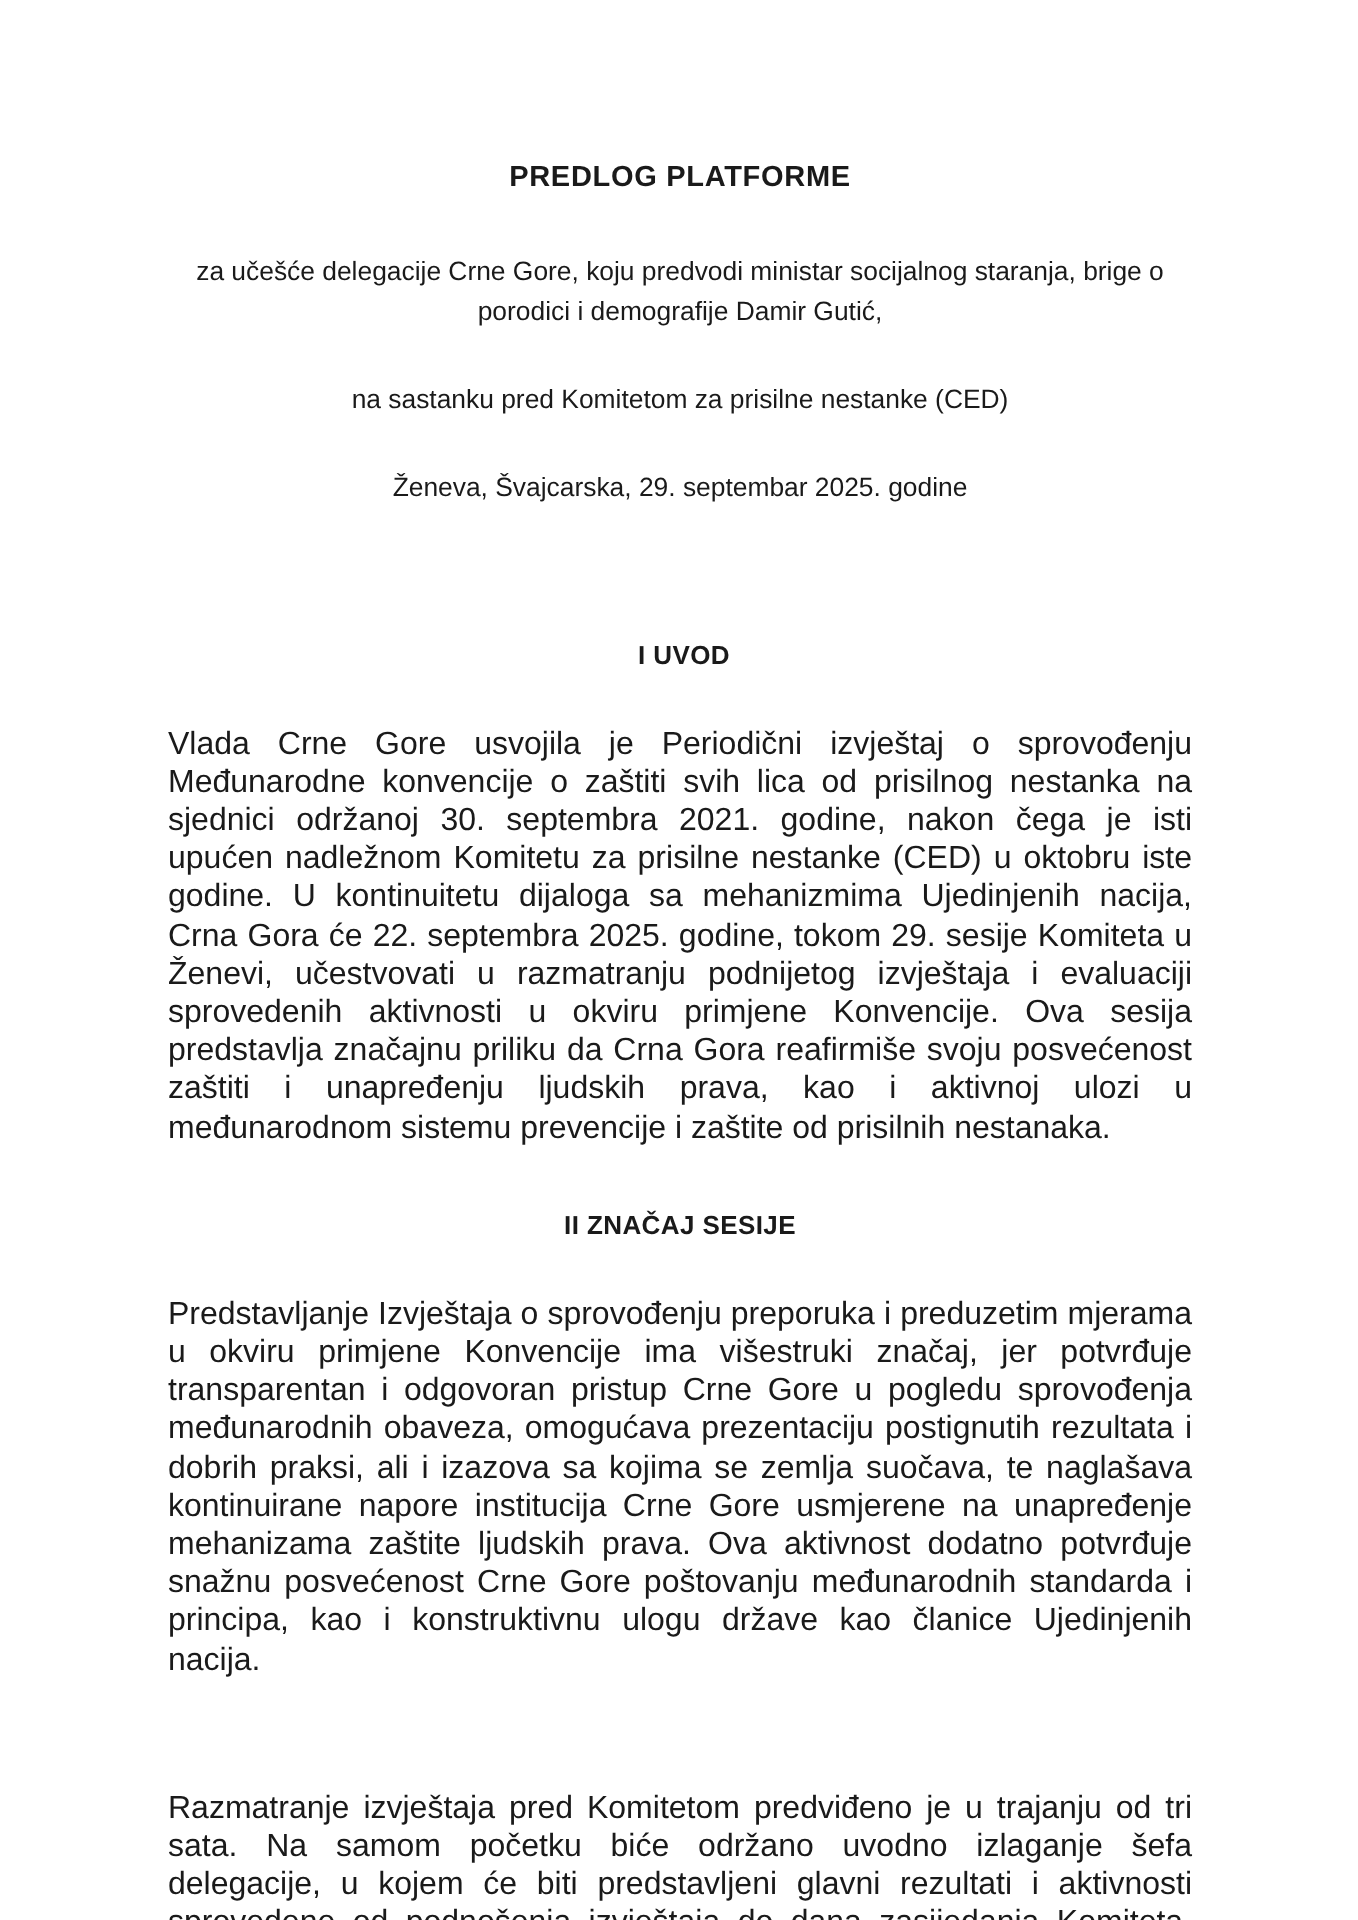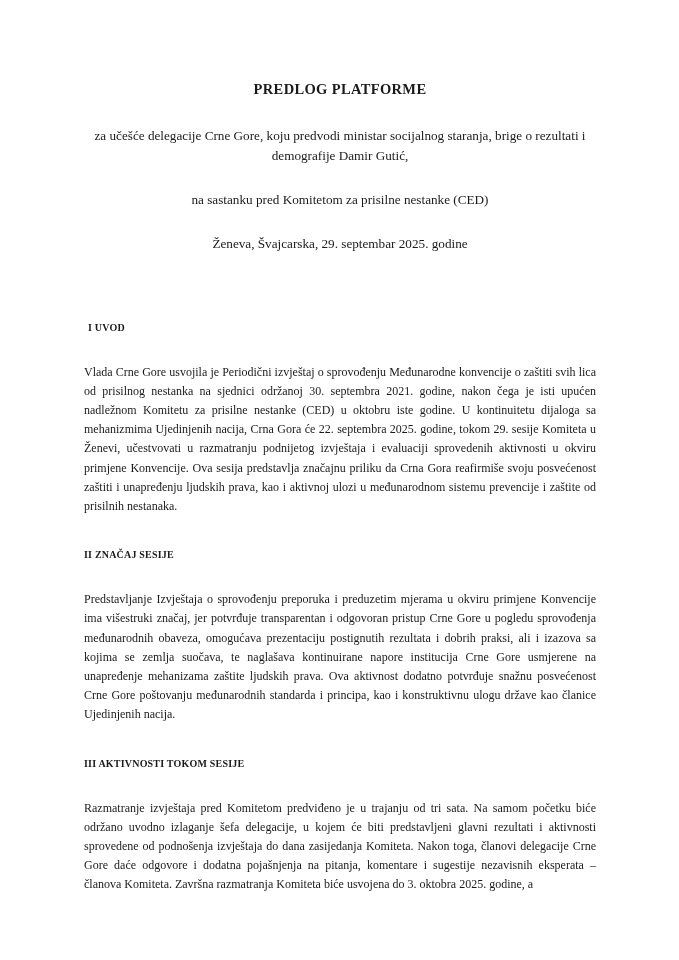--- a/index.html
+++ b/index.html
@@ -9,21 +9,21 @@
     background: #ffffff;
   }
 
   .page {
     position: relative;
     width: 679px;
     height: 960px;
     margin: 0 auto;
     background: #ffffff;
     overflow: hidden;
-    font-family: Liberation Serif, serif;
+    font-family: Liberation Sans, sans-serif;
     color: #1a1a1a;
     -webkit-font-smoothing: antialiased;
   }
 
   .content {
     position: absolute;
     left: 84px;
     top: 0;
     width: 512px;
   }
@@ -51,71 +51,71 @@
     padding: 0;
   }
 
   .subtitle-line + .subtitle-line {
     margin-top: 24px;
   }
 
   
   .section-heading {
     margin: 0;
-    font-size: 10px;
+    font-size: 13px;
     font-weight: bold;
     letter-spacing: 0.2px;
     line-height: 19px;
+    text-align: center;
   }
 
   .section-heading.first {
     padding-left: 4px;
   }
 
   
   .body-paragraph {
     margin: 0;
-    font-size: 12px;
+    font-size: 16px;
     line-height: 19.2px;
     text-align: justify;
     text-justify: inter-word;
     hyphens: none;
   }
 
   
   .gap-heading-to-body { height: 26px; }
   .gap-body-to-heading { height: 29px; }
   .gap-title-to-section { height: 64px; }
 </style>
 </head>
 <body>
 
 <div class="page">
   <div class="content">
 
     <h1 class="doc-title">PREDLOG PLATFORME</h1>
 
     <div class="subtitle-block">
-      <p class="subtitle-line">za učešće delegacije Crne Gore, koju predvodi ministar socijalnog staranja, brige o rezultati i demografije Damir Gutić,</p>
+      <p class="subtitle-line">za učešće delegacije Crne Gore, koju predvodi ministar socijalnog staranja, brige o porodici i demografije Damir Gutić,</p>
       <p class="subtitle-line">na sastanku pred Komitetom za prisilne nestanke (CED)</p>
       <p class="subtitle-line">Ženeva, Švajcarska, 29. septembar 2025. godine</p>
     </div>
 
     <div class="gap-title-to-section"></div>
 
     <h2 class="section-heading first">I UVOD</h2>
     <div class="gap-heading-to-body"></div>
     <p class="body-paragraph">Vlada Crne Gore usvojila je Periodični izvještaj o sprovođenju Međunarodne konvencije o zaštiti svih lica od prisilnog nestanka na sjednici održanoj 30. septembra 2021. godine, nakon čega je isti upućen nadležnom Komitetu za prisilne nestanke (CED) u oktobru iste godine. U kontinuitetu dijaloga sa mehanizmima Ujedinjenih nacija, Crna Gora će 22. septembra 2025. godine, tokom 29. sesije Komiteta u Ženevi, učestvovati u razmatranju podnijetog izvještaja i evaluaciji sprovedenih aktivnosti u okviru primjene Konvencije. Ova sesija predstavlja značajnu priliku da Crna Gora reafirmiše svoju posvećenost zaštiti i unapređenju ljudskih prava, kao i aktivnoj ulozi u međunarodnom sistemu prevencije i zaštite od prisilnih nestanaka.</p>
 
     <div class="gap-body-to-heading"></div>
 
     <h2 class="section-heading">II ZNAČAJ SESIJE</h2>
     <div class="gap-heading-to-body"></div>
     <p class="body-paragraph">Predstavljanje Izvještaja o sprovođenju preporuka i preduzetim mjerama u okviru primjene Konvencije ima višestruki značaj, jer potvrđuje transparentan i odgovoran pristup Crne Gore u pogledu sprovođenja međunarodnih obaveza, omogućava prezentaciju postignutih rezultata i dobrih praksi, ali i izazova sa kojima se zemlja suočava, te naglašava kontinuirane napore institucija Crne Gore usmjerene na unapređenje mehanizama zaštite ljudskih prava. Ova aktivnost dodatno potvrđuje snažnu posvećenost Crne Gore poštovanju međunarodnih standarda i principa, kao i konstruktivnu ulogu države kao članice Ujedinjenih nacija.</p>
 
     <div class="gap-body-to-heading"></div>
 
-    <h2 class="section-heading">III AKTIVNOSTI TOKOM SESIJE</h2>
     <div class="gap-heading-to-body"></div>
     <p class="body-paragraph">Razmatranje izvještaja pred Komitetom predviđeno je u trajanju od tri sata. Na samom početku biće održano uvodno izlaganje šefa delegacije, u kojem će biti predstavljeni glavni rezultati i aktivnosti sprovedene od podnošenja izvještaja do dana zasijedanja Komiteta. Nakon toga, članovi delegacije Crne Gore daće odgovore i dodatna pojašnjenja na pitanja, komentare i sugestije nezavisnih eksperata – članova Komiteta. Završna razmatranja Komiteta biće usvojena do 3. oktobra 2025. godine, a</p>
 
   </div>
 </div>
 
 </body></html>

